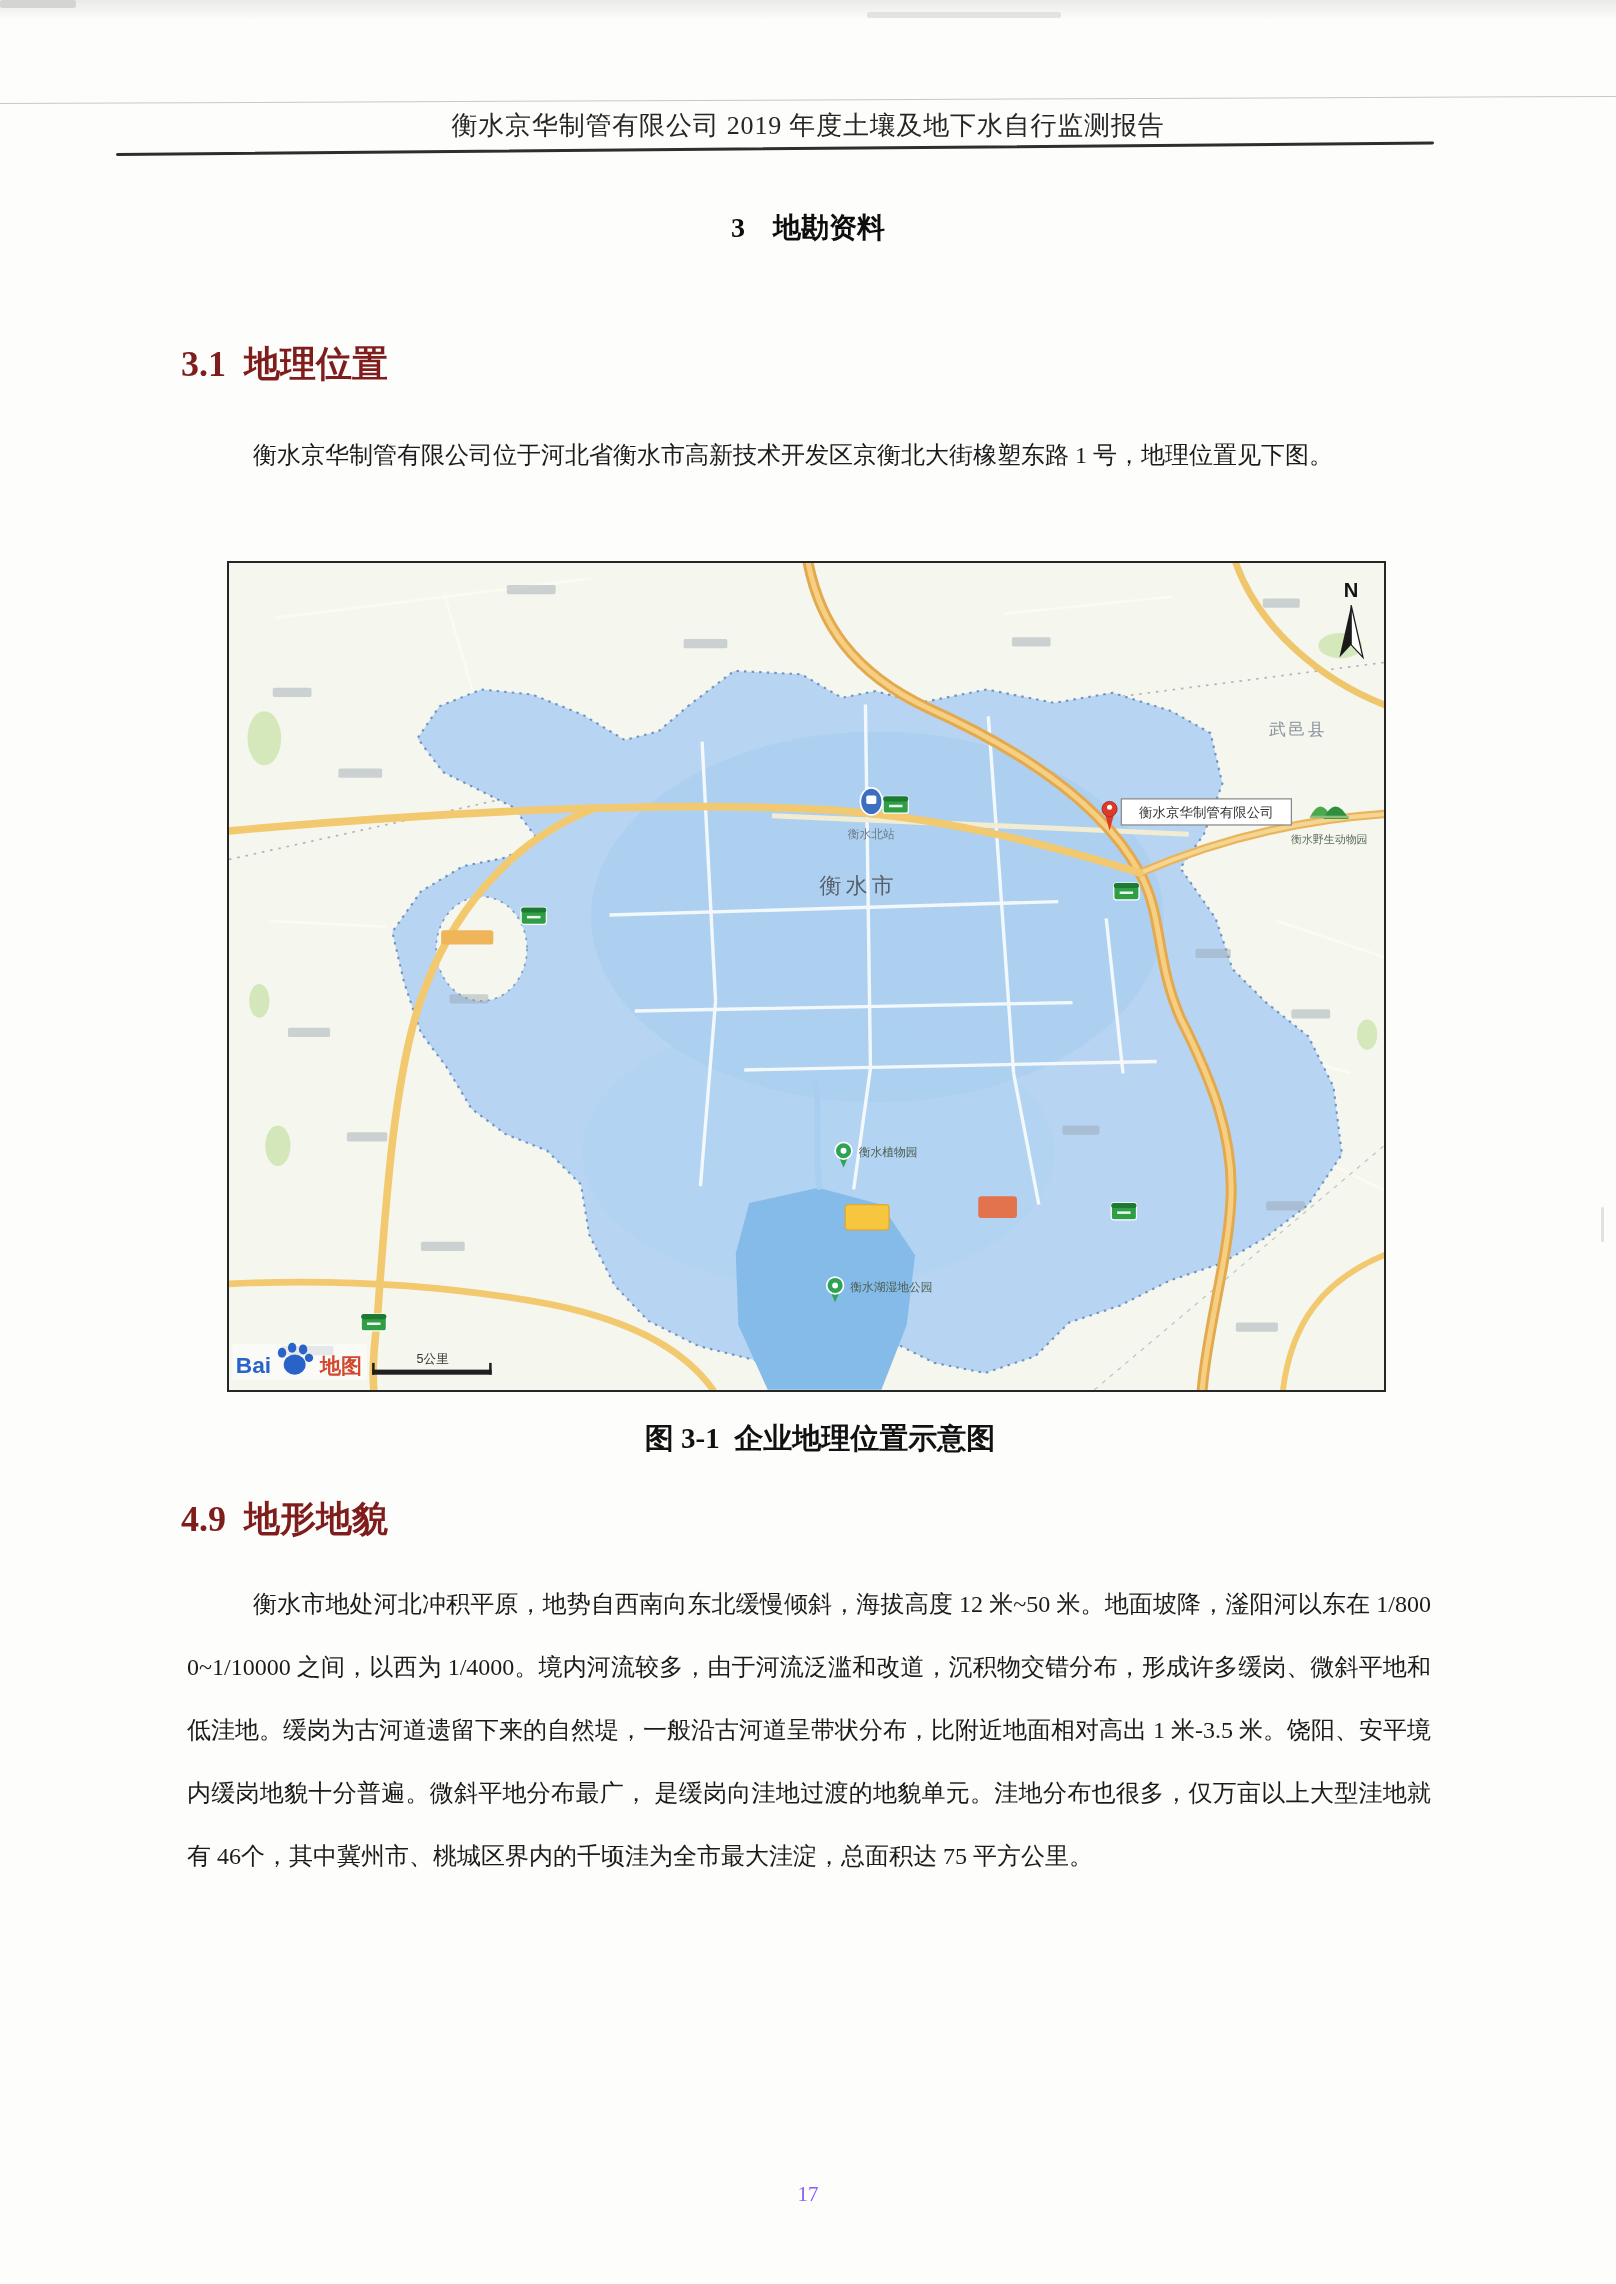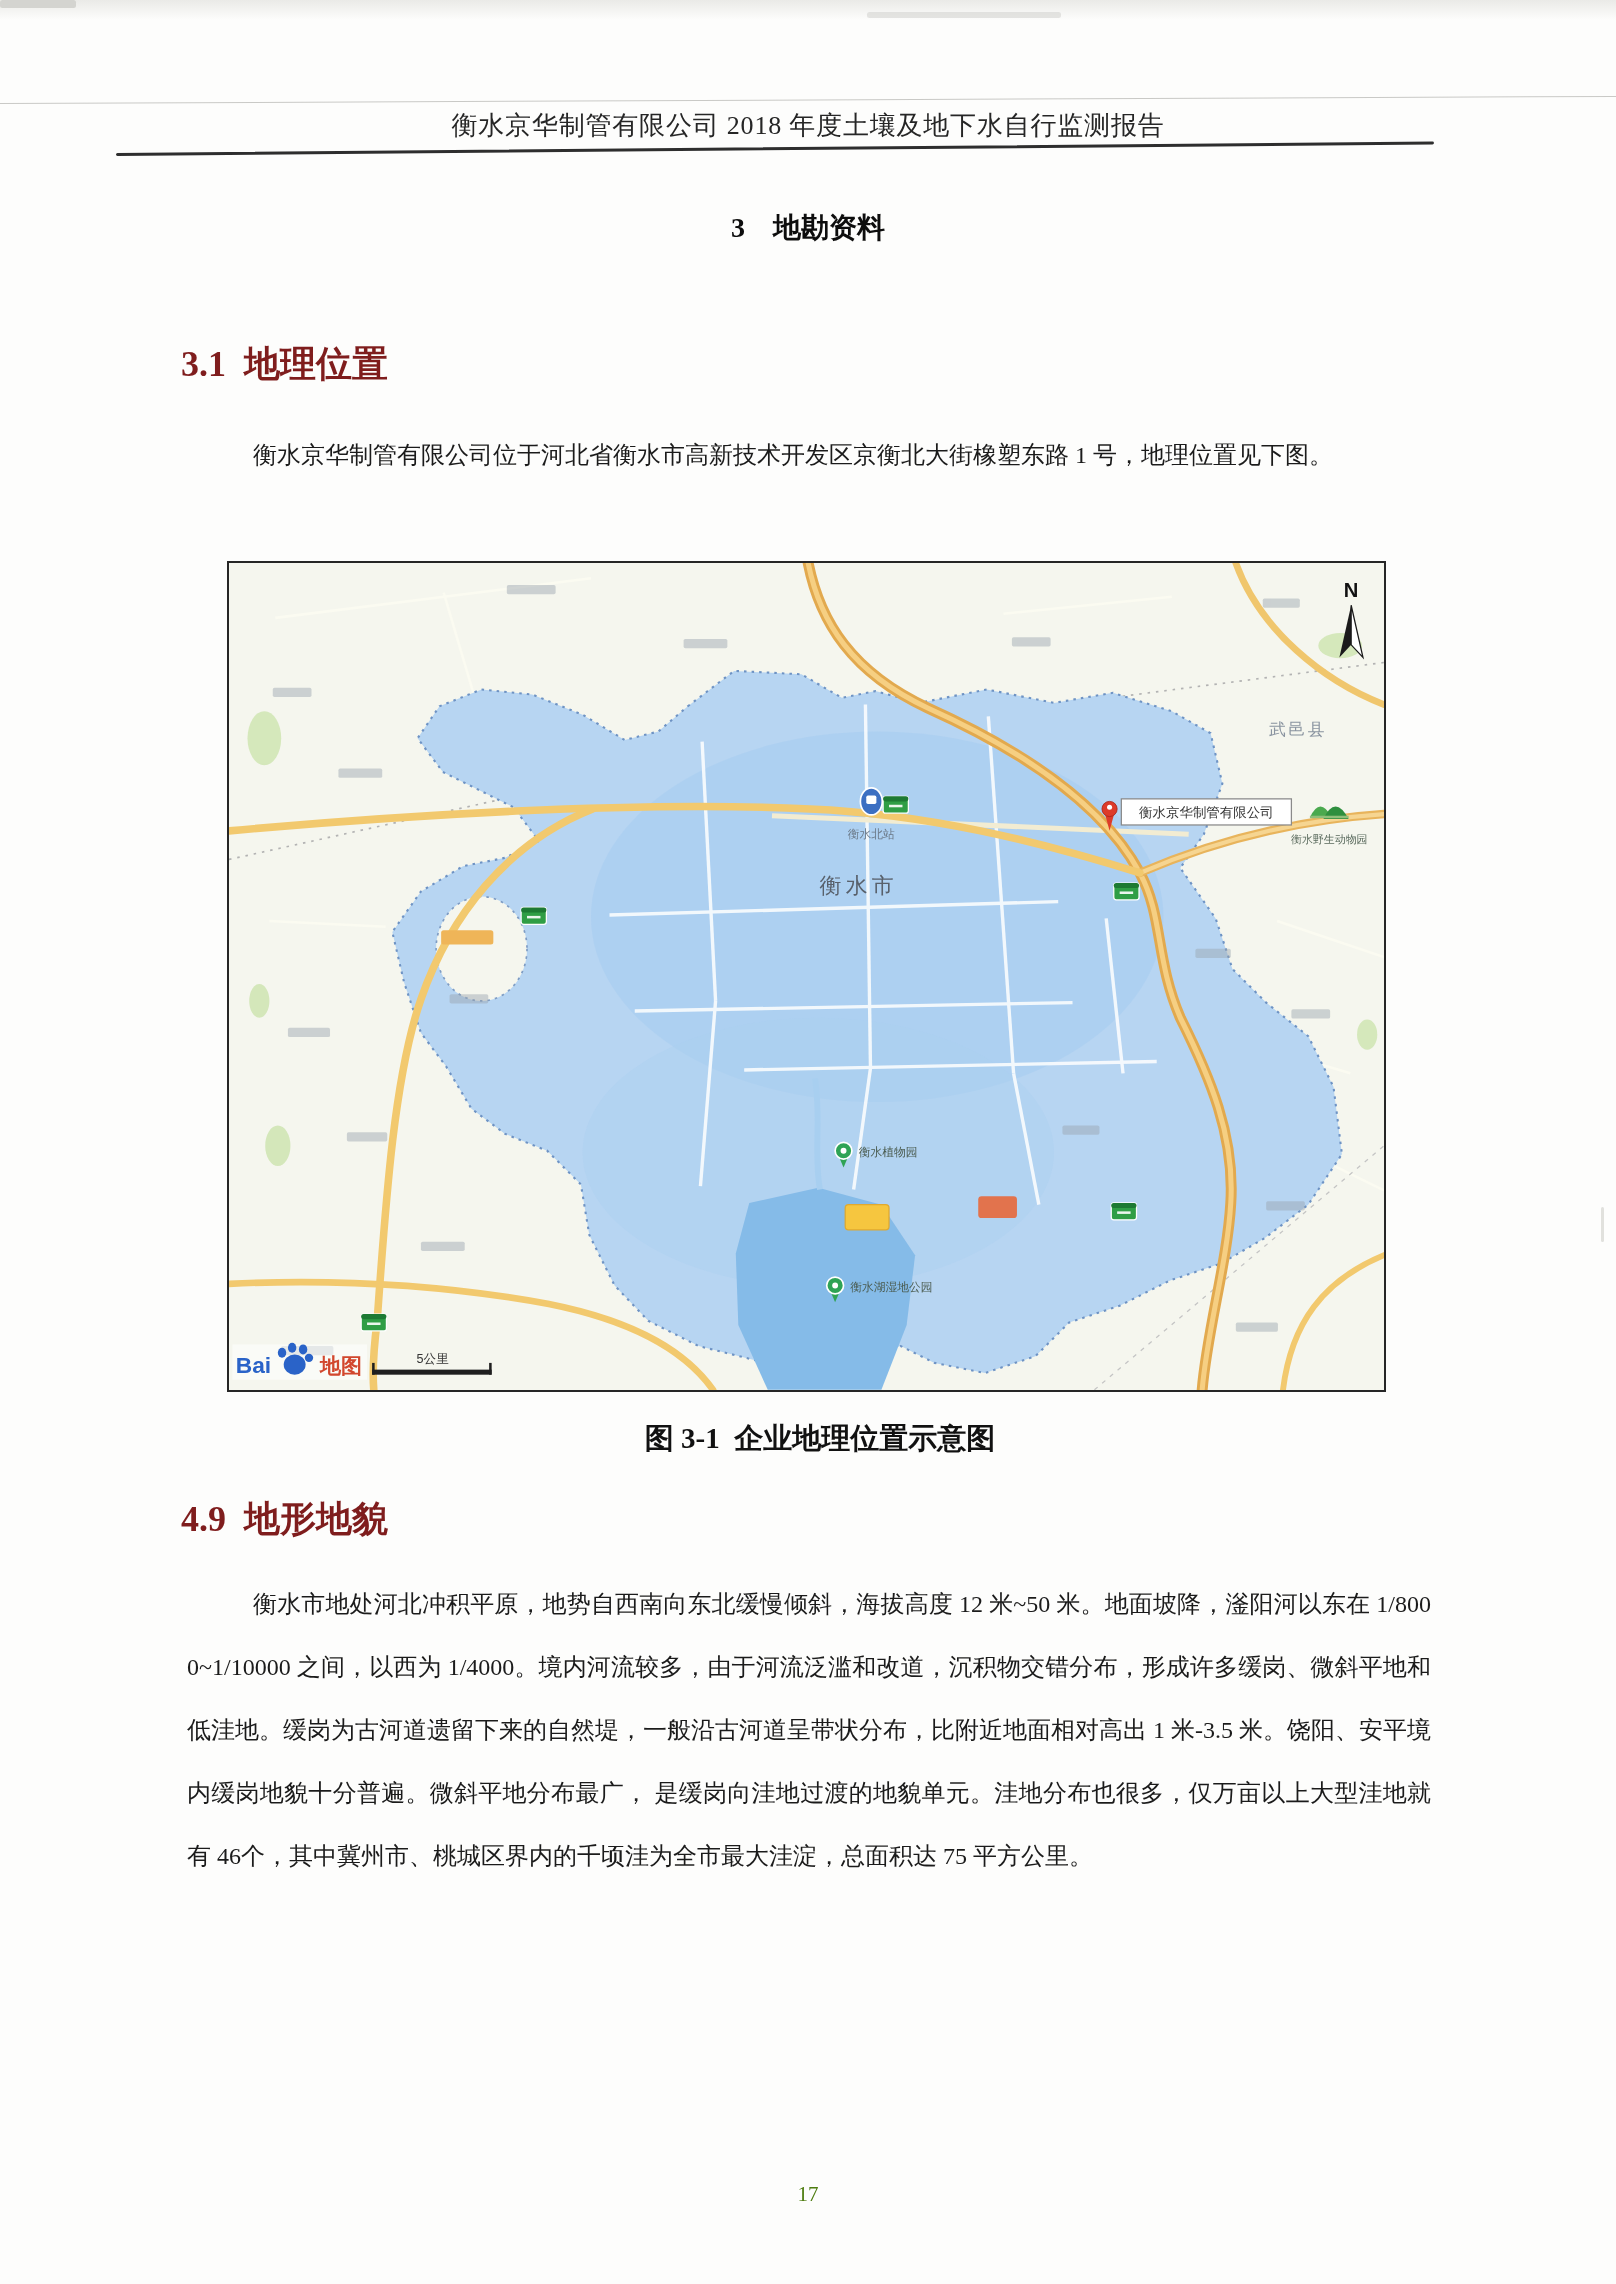--- a/index.html
+++ b/index.html
@@ -25,35 +25,35 @@
   .body-par{position:absolute;left:187px;width:1244px;font-size:24px;line-height:63px;
     text-align:justify;text-indent:66px;word-break:break-all;color:#1b1b1b;}
   .par-31{top:424px;}
   .par-32a{top:1573px;}
   .par-32b{top:2021px;}
   .map-frame{position:absolute;left:227px;top:561px;width:1155px;height:827px;
     border:2.5px solid #262626;background:#f5f6ee;box-sizing:content-box;}
   .fig-caption{position:absolute;left:0;top:1419px;width:1616px;text-align:center;
     font-size:29px;font-weight:bold;color:#111;white-space:pre;padding-left:12px;}
   .page-number{position:absolute;left:0;top:2182px;width:1616px;text-align:center;
-    font-size:21px;color:#4d7c0f;}
+    font-size:21px;color:#8b5cf6;}
   svg text{font-family:"Liberation Sans","DejaVu Sans",sans-serif;}
 </style>
 </head>
 <body>
 
 <div class="page">
 
   <div class="scan-top"></div>
   <div class="scan-blob" style="left:0;top:0;width:76px;height:8.4px;"></div>
   <div class="scan-blob" style="left:867px;top:11.8px;width:194px;height:6.7px;opacity:.6;"></div>
   <div class="scan-blob" style="left:1601px;top:1207px;width:2.5px;height:35px;opacity:.7;"></div>
 
   <div class="rule-light"></div>
-  <div class="running-header">衡水京华制管有限公司 2018 年度土壤及地下水自行监测报告</div>
+  <div class="running-header">衡水京华制管有限公司 2019 年度土壤及地下水自行监测报告</div>
   <div class="rule-dark"></div>
 
   <div class="chapter-title">3    地勘资料</div>
   <div class="h2 s31">3.1  地理位置</div>
   <div class="body-par par-31">衡水京华制管有限公司位于河北省衡水市高新技术开发区京衡北大街橡塑东路 1 号，地理位置见下图。</div>
 
   <div class="map-frame">
     <svg width="1155" height="827" viewBox="0 0 1372 982">
 
       <rect x="0" y="0" width="1372" height="982" fill="#f5f6ee"></rect>

